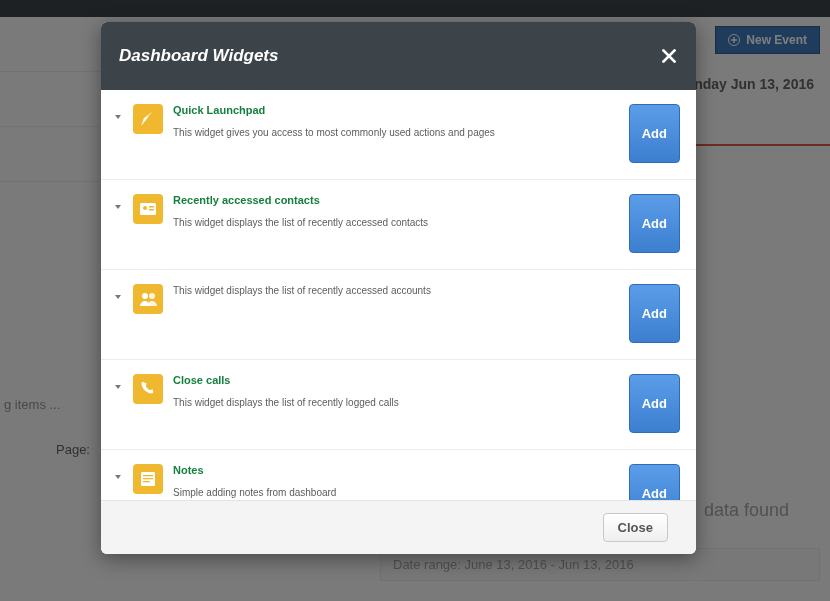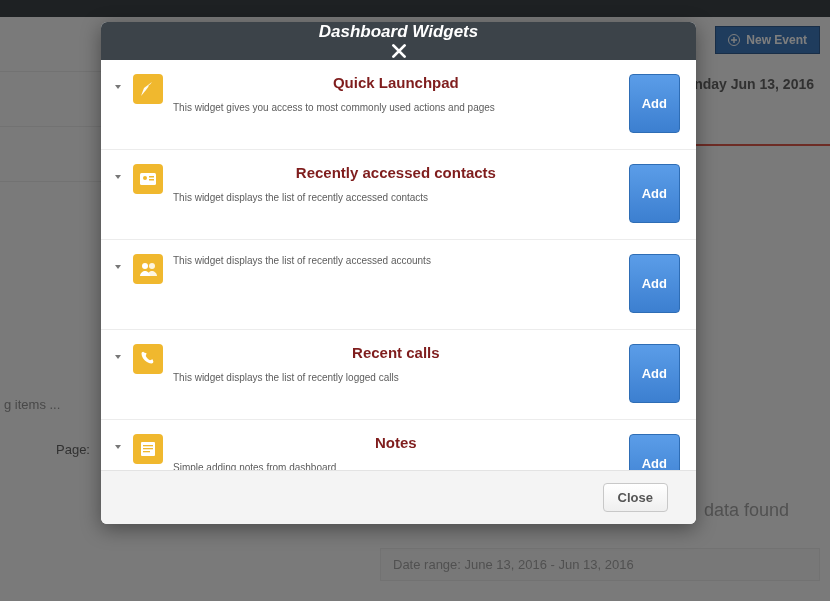--- a/index.html
+++ b/index.html
@@ -10,31 +10,31 @@
   .bg-left .row { height:55px; border-bottom:1px solid #e5e5e5; }
   .bg-left .label-items { position:absolute; top:380px; left:4px; color:#888; font-size:13px;}
   .bg-left .label-page { position:absolute; top:425px; left:56px; color:#555; font-size:13px;}
   .bg-right { position:absolute; right:0; top:17px; width:455px; height:584px; }
   .new-event { position:absolute; right:10px; top:26px; background:#2e6db5; border:1px solid #1f4f86; color:#fff; border-radius:0; padding:6px 12px; font-size:12px; font-weight:bold; display:flex; align-items:center; gap:6px;}
   .new-event .plus { width:12px; height:12px; }
   .bg-right .monday { position:absolute; right:16px; top:59px; color:#555; font-weight:bold; font-size:14px;}
   .bg-right .redline { position:absolute; right:0; top:127px; width:135px; height:2px; background:#d94b3b;}
   .overlay { position:absolute; inset:0; background:rgba(20,20,20,0.55);}
   .modal { position:absolute; left:101px; top:22px; width:595px; background:#fff; border-radius:6px; box-shadow:0 5px 20px rgba(0,0,0,0.4); overflow:hidden; }
-  .modal-header { background:#3c4349; color:#fff; padding:0 18px; display:flex; align-items:center; justify-content:space-between;flex-direction:column; }
+  .modal-header { background:#3c4349; color:#fff; padding:24px 18px; display:flex; align-items:center; justify-content:space-between; }
   .modal-header h3 { font-size:17px; font-weight:bold; font-style:italic;}
   .close-x { width:18px; height:18px; cursor:pointer; }
   .modal-body { max-height:410px; overflow-y:auto; padding:0 0 10px 0; }
   .widget-row { display:flex; align-items:flex-start; padding:14px 16px 16px 12px; border-bottom:1px solid #ececec; gap:10px;}
   .widget-row:last-child { border-bottom:none;}
   .caret { margin-top:8px; width:10px; flex:0 0 10px; }
   .caret svg { display:block;}
   .wicon { width:30px; height:30px; flex:0 0 30px; border-radius:4px; display:flex; align-items:center; justify-content:center; }
   .wbody { flex:1; }
-  .wtitle { font-weight:bold; color:#7f1d1d; font-size:15px; margin-bottom:10px;text-align:center;}
+  .wtitle { font-weight:bold; color:#15803d; font-size:11px; margin-bottom:10px;}
   .wdesc { color:#5c5c5c; font-size:10px; line-height:1.3;}
   .add-btn { background:linear-gradient(#5b9de8,#3c7fd0); border:1px solid #2e6db5; color:#fff; font-weight:bold; padding:21px 12px; border-radius:4px; font-size:13px; cursor:pointer;}
   .modal-footer { background:#f4f4f4; border-top:1px solid #e3e3e3; padding:12px 28px; text-align:right;}
   .close-btn { background:linear-gradient(#ffffff,#efefef); border:1px solid #c8c8c8; color:#555; font-weight:bold; padding:6px 14px; border-radius:4px; font-size:13px; cursor:pointer;}
   .modal-body::-webkit-scrollbar { width:8px;}
   .modal-body::-webkit-scrollbar-thumb { background:#c0c0c0; border-radius:4px;}
 </style>
 </head>
 <body>
 
@@ -138,21 +138,21 @@
             <path d="M2 3l3 4 3-4z" fill="#777"></path>
           </svg>
         </div>
     <div class="wicon">
           <svg width="30" height="30">
             <rect width="30" height="30" rx="4" fill="#f0b82e"></rect>
             <path d="M10 8c-1 0-2 1-2 2 0 6 6 12 12 12 1 0 2-1 2-2l-1-3-3 1c-2-1-4-3-5-5l1-3-3-1z" fill="#fff" transform="scale(0.85) translate(2,1)"></path>
           </svg>
         </div>
     <div class="wbody">
-      <div class="wtitle">Recent calls</div>
+      <div class="wtitle">Close calls</div>
       <div class="wdesc">This widget displays the list of recently logged calls</div>
     </div>
     <button class="add-btn">Add</button>
       </div>
       <div class="widget-row">
     <div class="caret">
           <svg width="10" height="10" viewBox="0 0 10 10">
             <path d="M2 3l3 4 3-4z" fill="#777"></path>
           </svg>
         </div>

